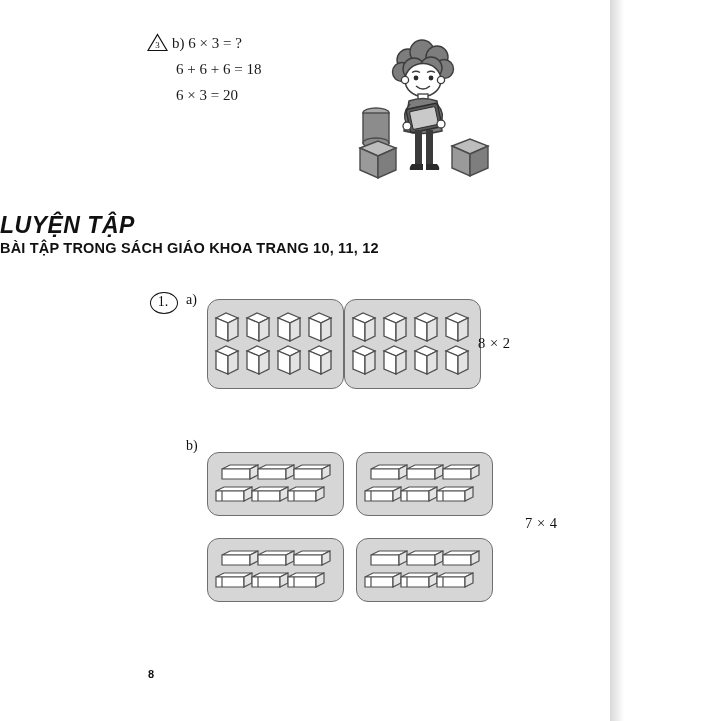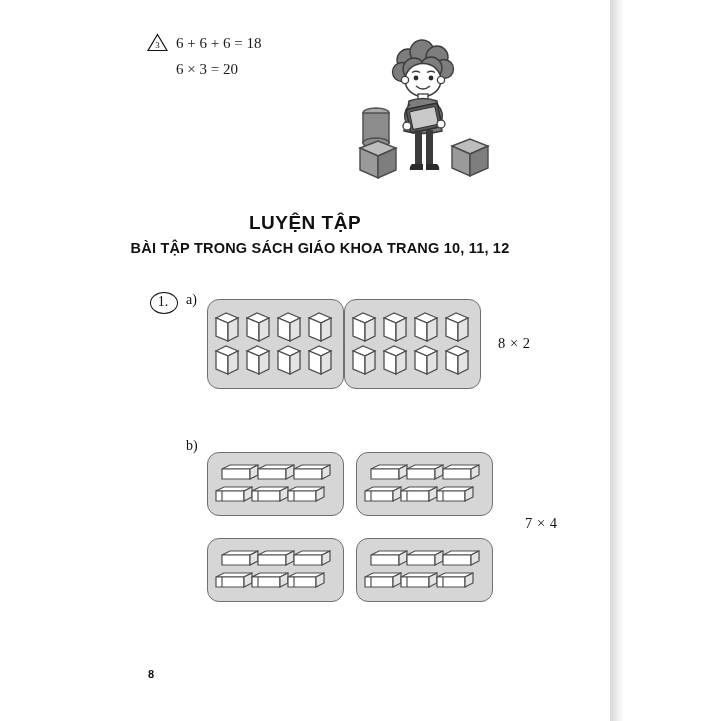--- a/index.html
+++ b/index.html
@@ -35,28 +35,28 @@
   .badge-tri svg{display:block;}
   .ex3 .label{padding-left:24px;}
 
   
   .illus{
     position:absolute;left:352px;top:38px;width:160px;height:150px;
   }
 
   
   .h-luyen{
-    position:absolute;left:0;top:212px;width:610px;text-align:center;
+    position:absolute;left:0;top:212px;width:610px;text-align:left;
     font-family:"Liberation Sans", sans-serif;
-    font-weight:bold;font-size:19px;letter-spacing:.5px;color:#111;
+    font-weight:bold;font-size:23px;letter-spacing:.5px;color:#111;font-style:italic;
   }
   .h-sub{
-    position:absolute;left:0;top:240px;width:610px;text-align:center;
+    position:absolute;left:0;top:240px;width:610px;text-align:left;
     font-family:"Liberation Sans", sans-serif;
-    font-weight:bold;font-size:14.5px;letter-spacing:.2px;color:#111;padding-left:15px;
+    font-weight:bold;font-size:14.5px;letter-spacing:.2px;color:#111;
   }
 
   
   .ex1-badge{
     position:absolute;left:150px;top:292px;width:26px;height:20px;
     font-family:"Liberation Serif", serif;font-size:14px;color:#111;
     display:flex;align-items:center;justify-content:center;
   }
   .ex1-badge .ell{
     position:absolute;left:0;top:0;width:26px;height:20px;
@@ -82,20 +82,21 @@
 
 <div class="page">
 
   <div class="ex3">
     <div class="badge-tri">
       <svg width="21" height="19" viewBox="0 0 21 19">
         <polygon points="10.5,1.5 20,17.5 1,17.5" fill="#ffffff" stroke="#111" stroke-width="1.2"></polygon>
         <text x="10.5" y="15" font-size="9" font-family="Liberation Serif, serif" text-anchor="middle" fill="#111">3</text>
       </svg>
     </div>
+    <div class="row label">b) 6 × 3 = ?</div>
     <div class="row indent">6 + 6 + 6 = 18</div>
     <div class="row indent">6 × 3 = 20</div>
   </div>
 
   <div class="illus">
     <svg width="160" height="152" viewBox="0 0 160 152">
 
       <g fill="#7d7d7d" stroke="#3d3d3d" stroke-width="1.4">
         <circle cx="56" cy="22" r="11"></circle>
         <circle cx="70" cy="14" r="12"></circle>
@@ -262,21 +263,21 @@
         </g>
         <g transform="translate(93,33)">
           <polygon points="8,18 18,13 30,18 20,23" fill="#ffffff"></polygon>
           <polygon points="8,18 8,36 20,41 20,23" fill="#ffffff"></polygon>
           <polygon points="30,18 30,36 20,41 20,23" fill="#e3e3e3"></polygon>
         </g>
       </g>
     </svg>
   </div>
 
-  <div class="ans" style="left:498px;top:335px;">8 × 2</div>
+  <div class="ans" style="left:478px;top:335px;">8 × 2</div>
 
   <div class="tray" style="left:207px;top:452px;width:135px;height:62px;">
     <svg width="135" height="62" viewBox="0 0 135 62">
       <g stroke="#4f4f4f" stroke-width="1.2">
         <g>
           <polygon points="14,16 22,12 50,12 42,16" fill="#ffffff"></polygon>
           <polygon points="14,16 14,26 42,26 42,16" fill="#ffffff"></polygon>
           <polygon points="42,16 50,12 50,22 42,26" fill="#e3e3e3"></polygon>
         </g>
         <g transform="translate(36,0)">

